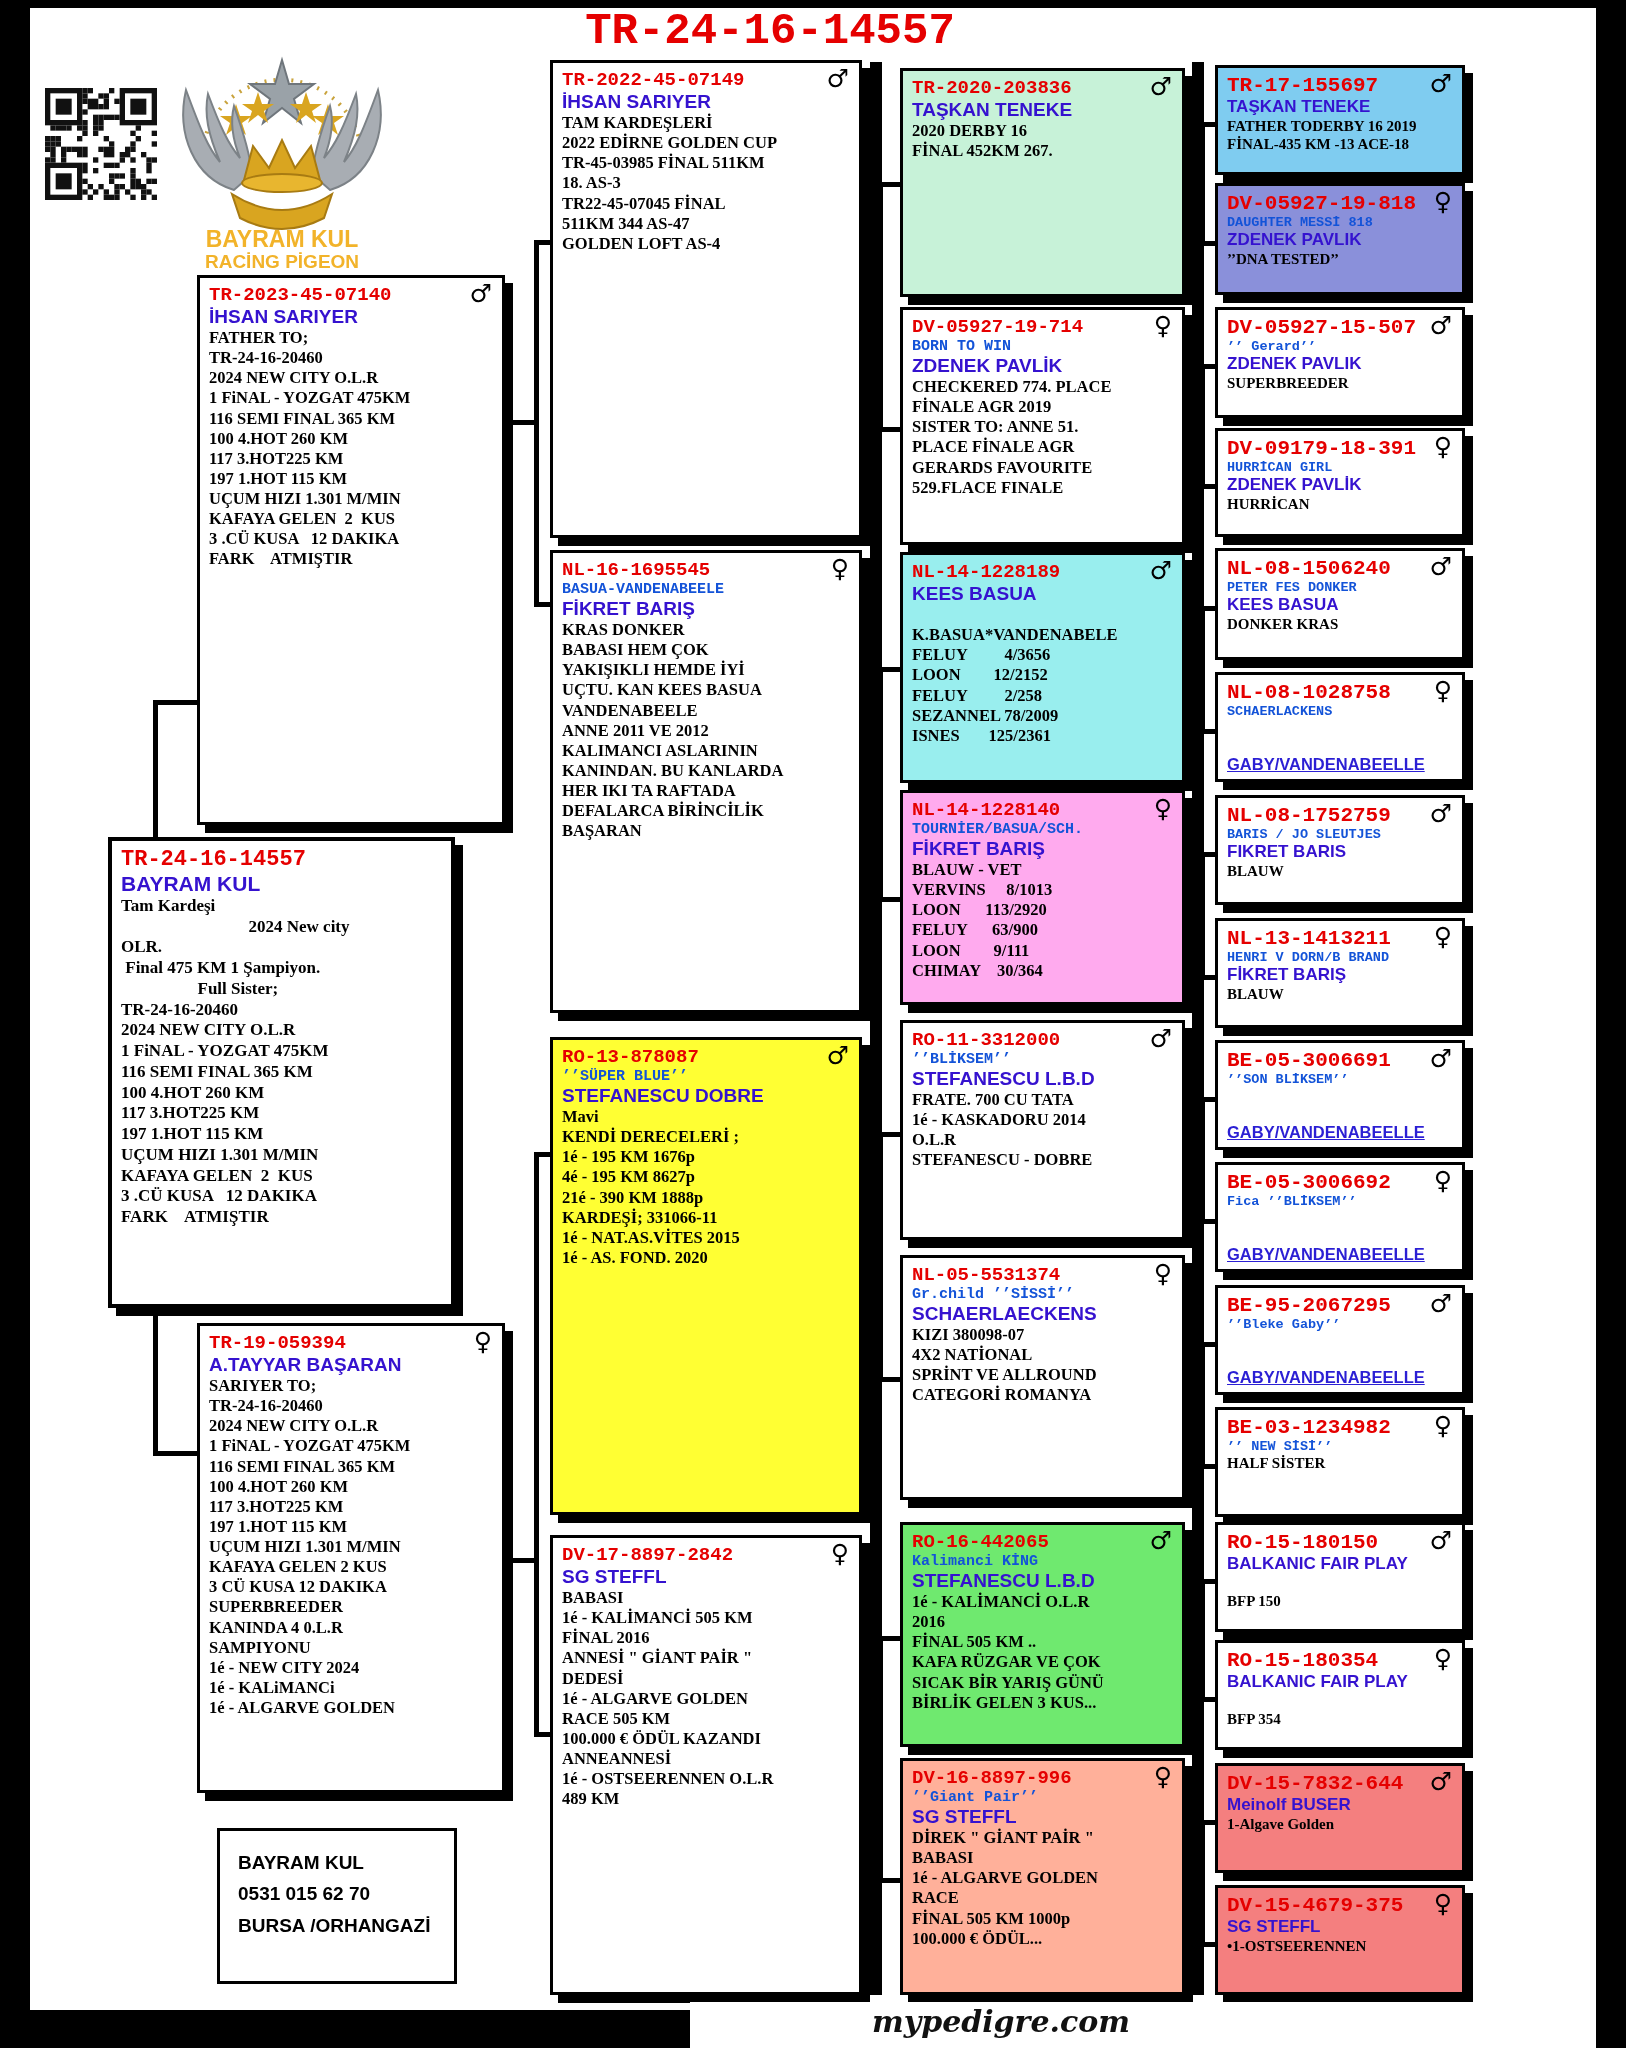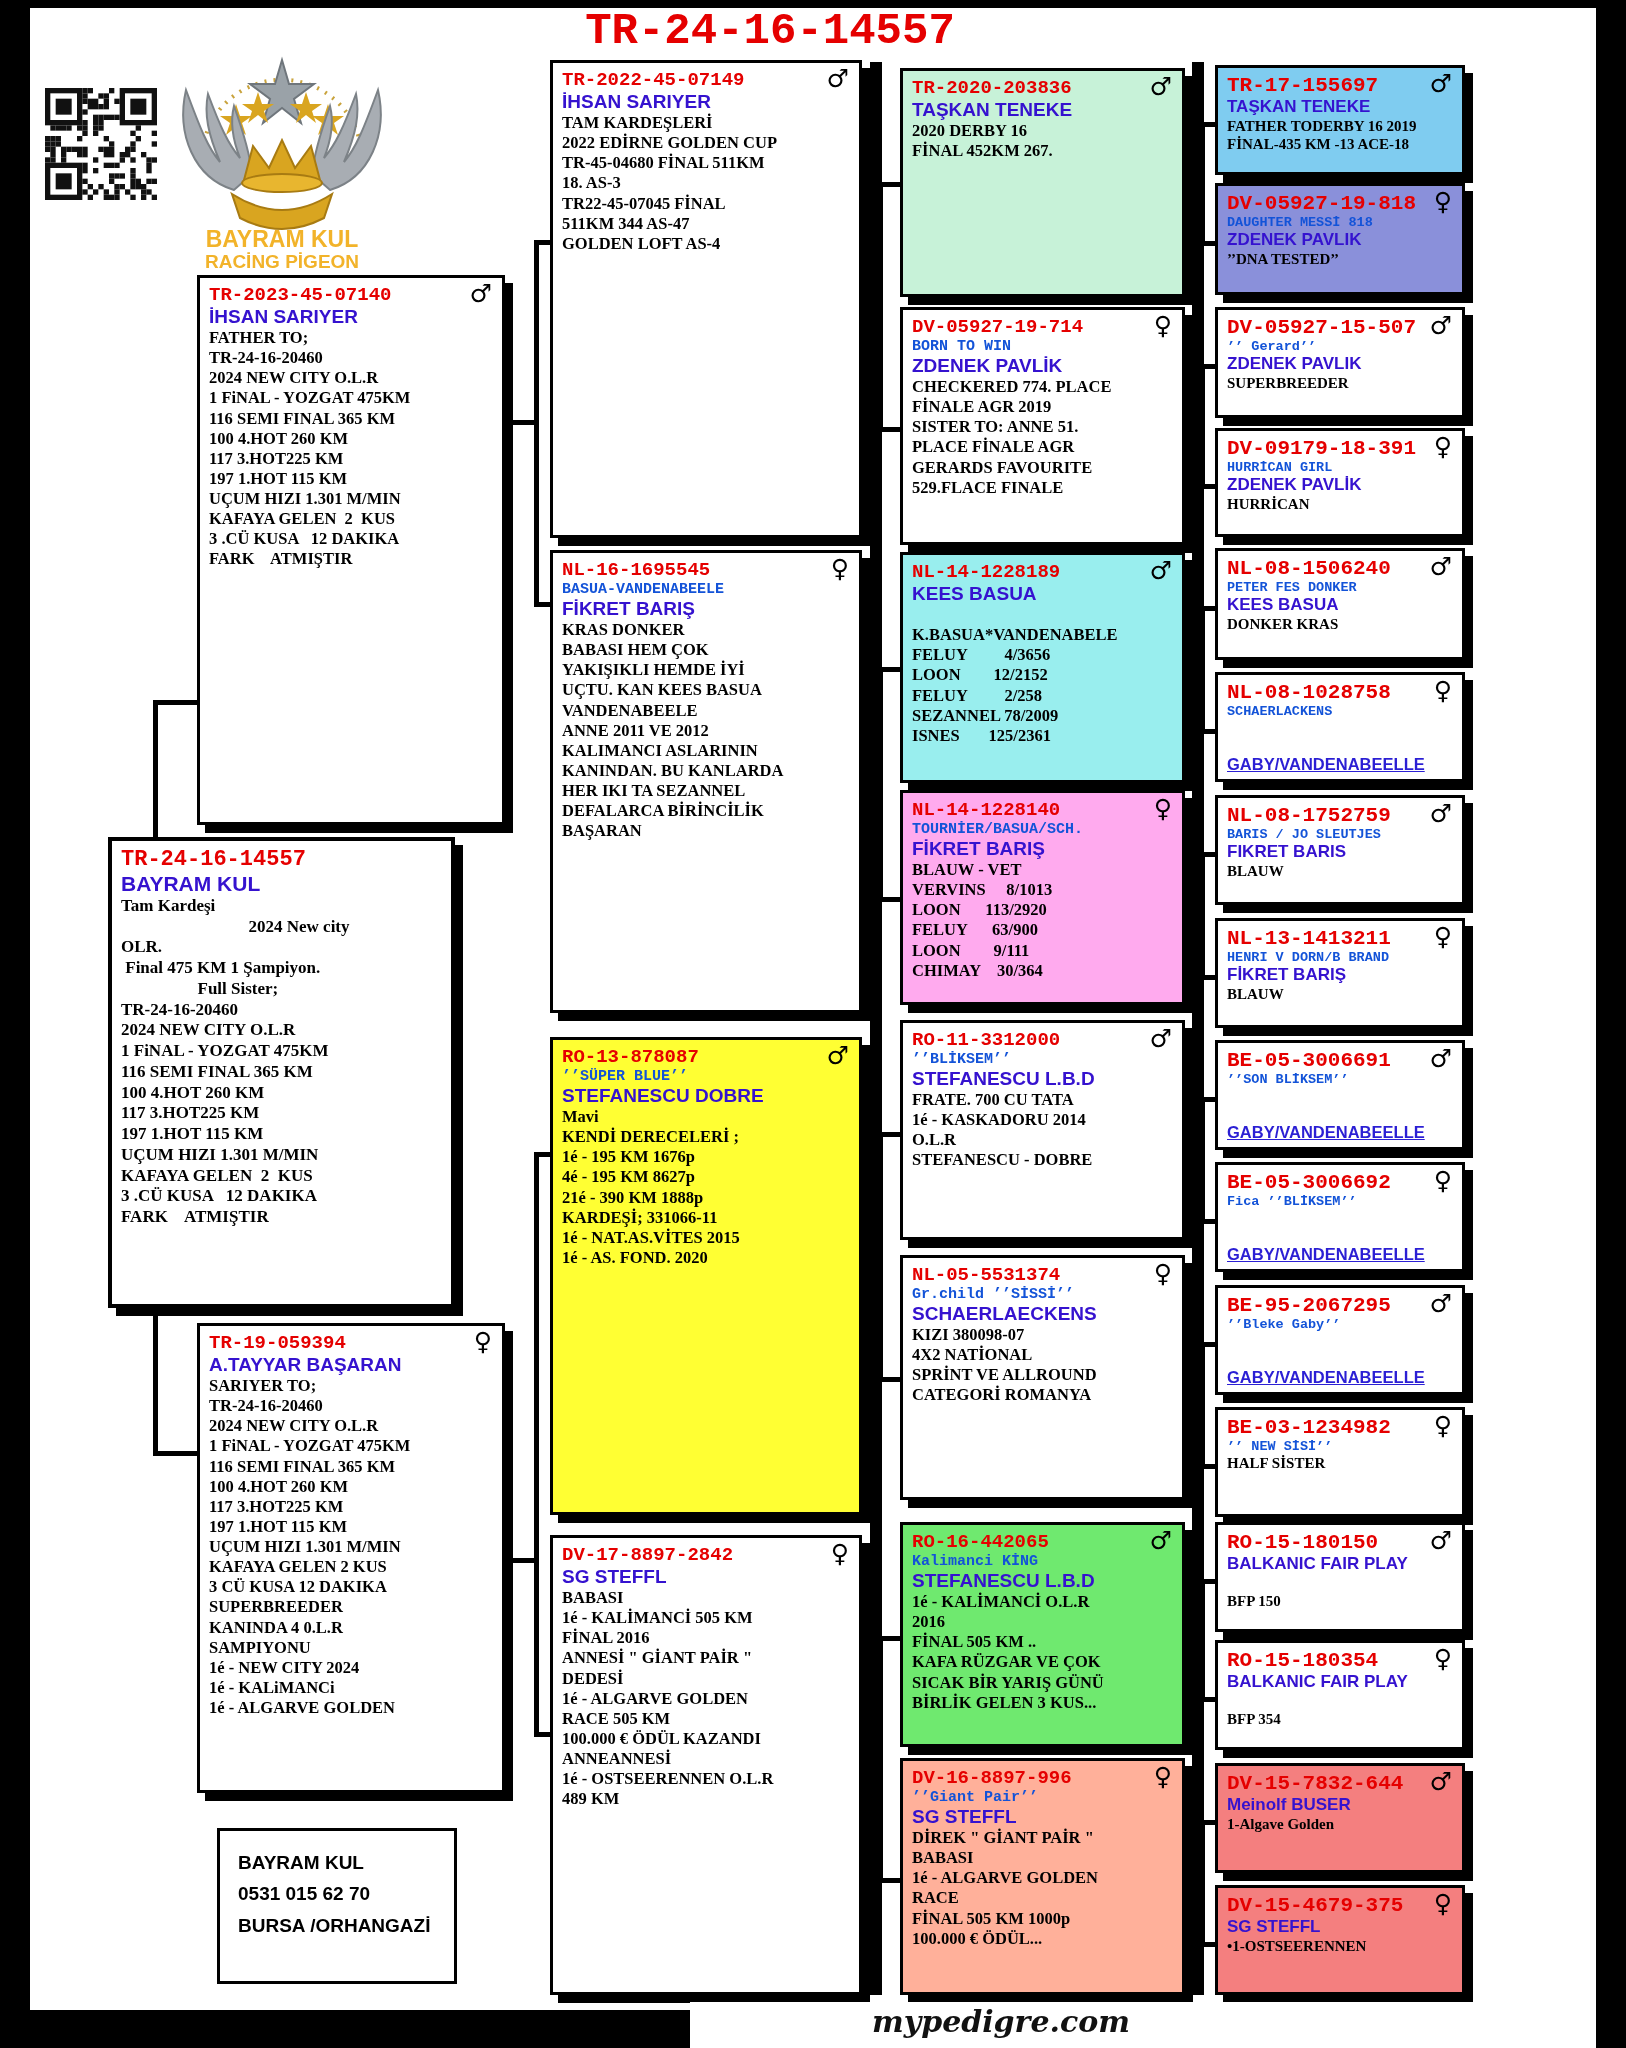--- a/index.html
+++ b/index.html
@@ -320,40 +320,40 @@
         <div class="body">1é - NEW CITY 2024</div>
         <div class="body">1é - KALiMANCi</div>
         <div class="body">1é - ALGARVE GOLDEN</div>
       </div>
       <div class="box" style="left: 550px; top: 60px; width: 312px; height: 478px; background: rgb(255, 255, 255);">
         <span class="sex">♂</span>
         <div class="ring">TR-2022-45-07149</div>
         <div class="owner">İHSAN SARIYER</div>
         <div class="body">TAM KARDEŞLERİ</div>
         <div class="body">2022 EDİRNE GOLDEN CUP</div>
-        <div class="body">TR-45-04680 FİNAL 511KM</div>
+        <div class="body">TR-45-03985 FİNAL 511KM</div>
         <div class="body">18. AS-3</div>
         <div class="body">TR22-45-07045 FİNAL</div>
         <div class="body">511KM 344 AS-47</div>
         <div class="body">GOLDEN LOFT AS-4</div>
       </div>
       <div class="box" style="left: 550px; top: 550px; width: 312px; height: 463px; background: rgb(255, 255, 255);">
         <span class="sex">♀</span>
         <div class="ring">NL-16-1695545</div>
         <div class="nick">BASUA-VANDENABEELE</div>
         <div class="owner">FİKRET BARIŞ</div>
         <div class="body">KRAS DONKER</div>
         <div class="body">BABASI HEM ÇOK</div>
         <div class="body">YAKIŞIKLI HEMDE İYİ</div>
         <div class="body">UÇTU. KAN KEES BASUA</div>
         <div class="body">VANDENABEELE</div>
         <div class="body">ANNE 2011 VE 2012</div>
         <div class="body">KALIMANCI ASLARININ</div>
         <div class="body">KANINDAN. BU KANLARDA</div>
-        <div class="body">HER IKI TA SEZANNEL</div>
+        <div class="body">HER IKI TA RAFTADA</div>
         <div class="body">DEFALARCA BİRİNCİLİK</div>
         <div class="body">BAŞARAN</div>
       </div>
       <div class="box" style="left: 550px; top: 1037px; width: 312px; height: 478px; background: rgb(255, 255, 51);">
         <span class="sex">♂</span>
         <div class="ring">RO-13-878087</div>
         <div class="nick">’’SÜPER BLUE’’</div>
         <div class="owner">STEFANESCU DOBRE</div>
         <div class="body">Mavi</div>
         <div class="body">KENDİ DERECELERİ ;</div>

